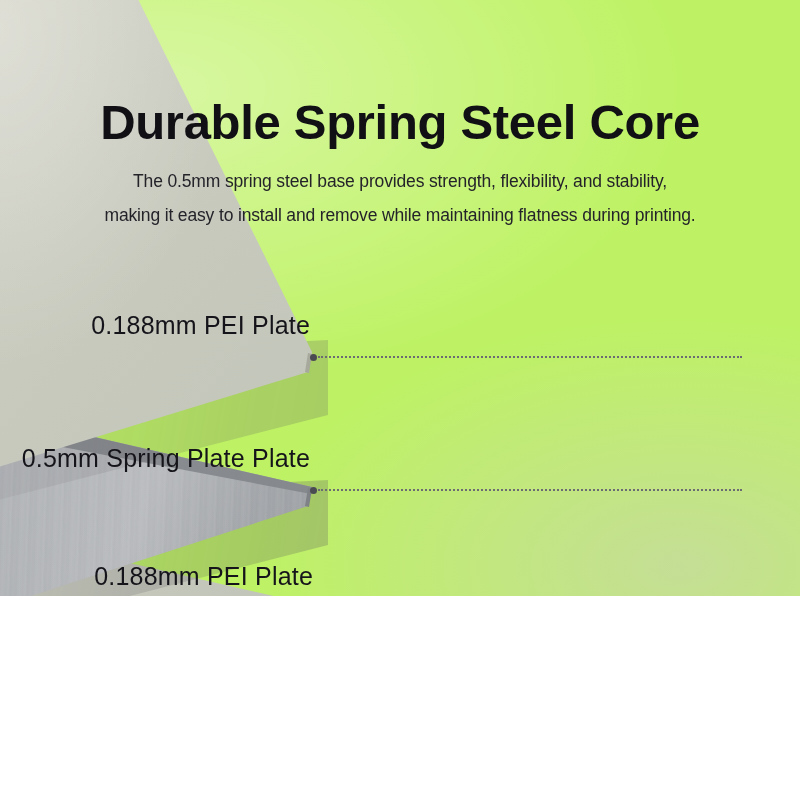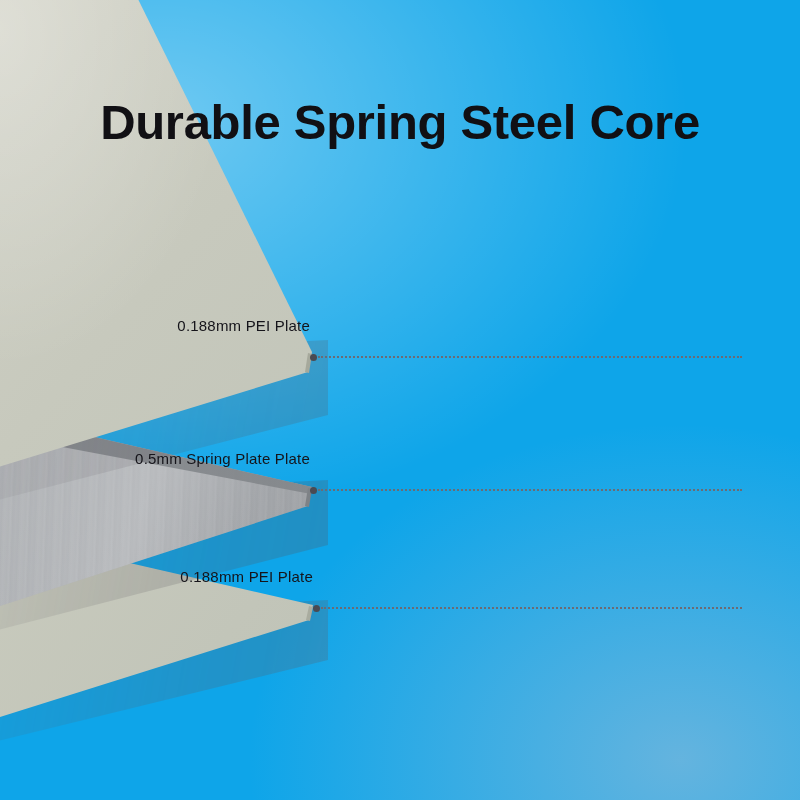--- a/index.html
+++ b/index.html
@@ -9,22 +9,22 @@
   body {
     width: 800px;
     height: 800px;
     overflow: hidden;
     font-family: "Liberation Sans", sans-serif;
   }
 
   #stage {
     position: relative;
     width: 800px;
-    height: 800px;
-    background: #0ea5e9;
+    height: 596px;
+    background: #bef264;
     overflow: hidden;
   }
 
   
   .bg-light {
     position: absolute;
     inset: 0;
     background:
       radial-gradient(120% 90% at 20% 15%, rgba(255,255,255,0.40) 0%, rgba(255,255,255,0) 55%),
       radial-gradient(90% 70% at 85% 95%, rgba(205,198,210,0.45) 0%, rgba(205,198,210,0) 60%);
@@ -220,22 +220,22 @@
   }
   .callout .leader {
     position: absolute;
     left: 8px;
     top: -1px;
     height: 0;
     border-top: 2px dotted #6b6b74;
   }
   .callout .label {
     position: absolute;
-    bottom: 23px;
-    font-size: 15px;
+    bottom: 17px;
+    font-size: 25px;
     font-weight: 500;
     color: #15141a;
     white-space: nowrap;
     letter-spacing: 0.2px;
   }
 
   #callout-top    { left: 310px; top: 357px; }
   #callout-top .leader    { width: 424px; }
   #callout-top .label     { right: 0px; }
 
@@ -275,21 +275,23 @@
     <div class="plate" id="plate-top">
       <div class="face"></div>
       <div class="glow"></div>
       <div class="edge"></div>
     </div>
 
   </div>
 
   <div class="headline">Durable Spring Steel Core</div>
 
-
+  <div class="subline" id="subline-1">The 0.5mm spring steel base provides strength, flexibility, and stability,</div>
+
+  <div class="subline" id="subline-2">making it easy to install and remove while maintaining flatness during printing.</div>
 
   <div class="callout" id="callout-top">
     <span class="dot"></span>
     <span class="leader"></span>
     <span class="label">0.188mm  PEI Plate</span>
   </div>
 
   <div class="callout" id="callout-steel">
     <span class="dot"></span>
     <span class="leader"></span>

